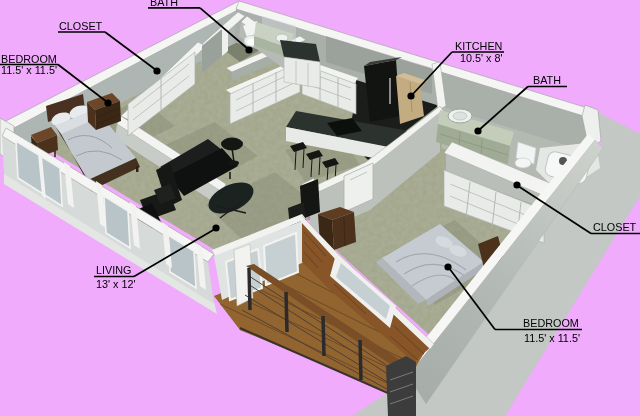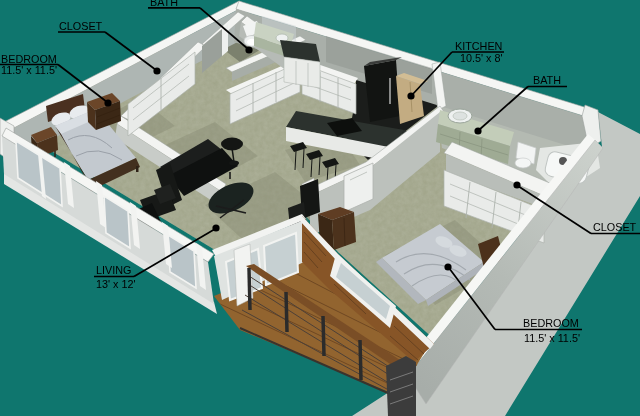--- a/index.html
+++ b/index.html
@@ -1,16 +1,16 @@
 <!DOCTYPE html>
 <html><head>
 <meta charset="utf-8">
 <style>
 html,body{margin:0;padding:0;background:#fff;}
-#page{width:640px;height:416px;position:relative;overflow:hidden;background:#0f766e;
+#page{width:640px;height:416px;position:relative;overflow:hidden;background:#f0abfc;
 font-family:"Liberation Sans",sans-serif;}
 svg{position:absolute;left:0;top:0;}
 </style>
 </head>
 <body>
 <div id="page">
 <svg width="640" height="416" viewBox="0 0 640 416">
 <defs>
 <filter id="mottle" x="-5%" y="-5%" width="110%" height="110%">
 <feTurbulence type="fractalNoise" baseFrequency="0.22" numOctaves="4" seed="7" result="n"></feTurbulence>

